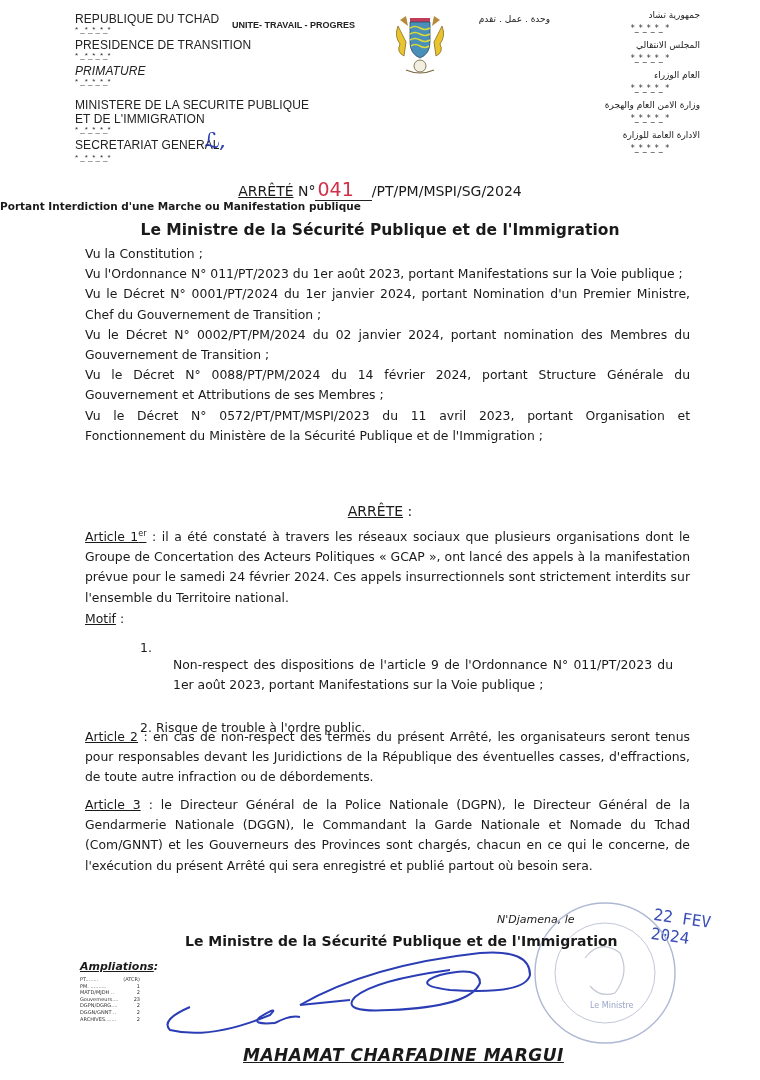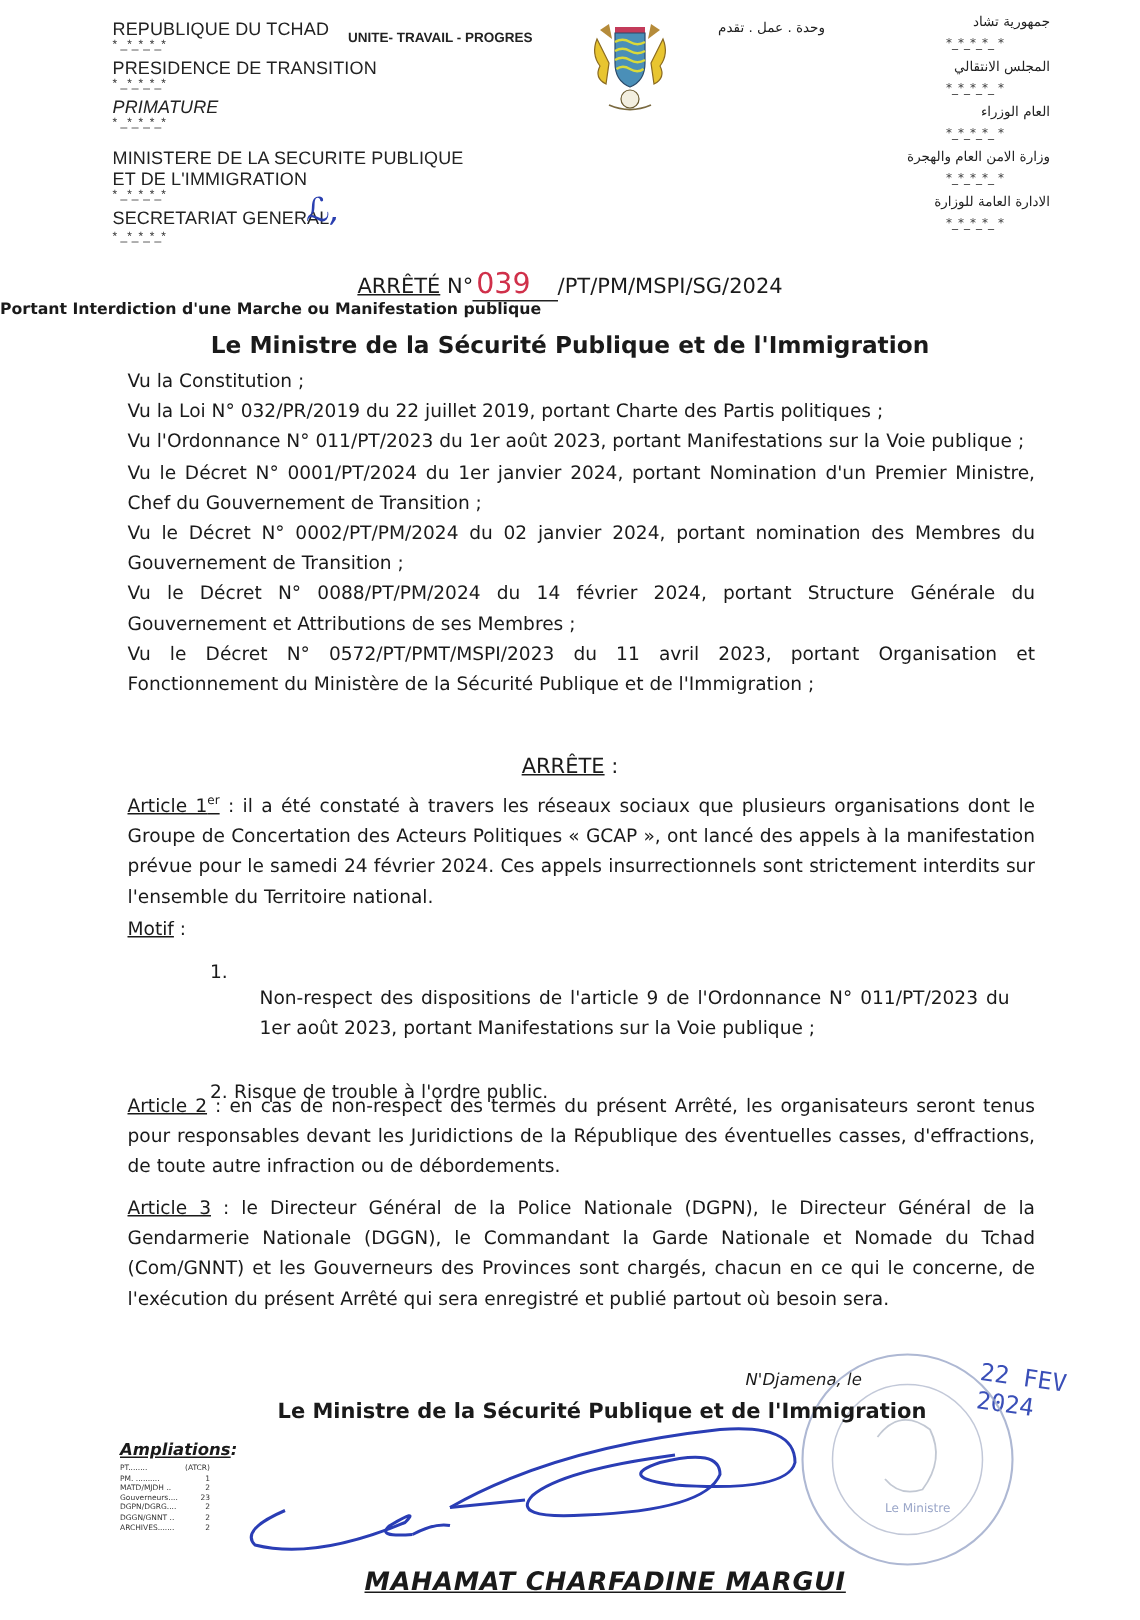--- a/index.html
+++ b/index.html
@@ -69,28 +69,27 @@
 <div class="abs ar-stars" style="left:600px; width:100px; top:54px;">*_*_*_*_ *</div>
 <div class="abs ar" style="left:560px; width:140px; top:70px;">العام الوزراء</div>
 <div class="abs ar-stars" style="left:600px; width:100px; top:84px;">*_*_*_*_ *</div>
 <div class="abs ar" style="left:540px; width:160px; top:100px;">وزارة الامن العام والهجرة</div>
 <div class="abs ar-stars" style="left:600px; width:100px; top:114px;">*_*_*_*_ *</div>
 <div class="abs ar" style="left:540px; width:160px; top:130px;">الادارة العامة للوزارة</div>
 <div class="abs ar-stars" style="left:600px; width:100px; top:144px;">*_*_*_*_ *</div>
 
 <div class="abs title">
   <u>ARRÊTÉ</u>
-  <span>N°</span><span class="num">039</span><span>/PT/PM/MSPI/SG/2024</span>
+  <span>N°</span><span class="num">041</span><span>/PT/PM/MSPI/SG/2024</span>
 </div>
 <div class="abs subtitle">Portant Interdiction d'une Marche ou Manifestation publique</div>
 <div class="abs minister">Le Ministre de la Sécurité Publique et de l'Immigration</div>
 
 <div class="abs body" style="top:244px;">
   <p>Vu la Constitution ;</p>
-  <p>Vu la Loi N° 032/PR/2019 du 22 juillet 2019, portant Charte des Partis politiques ;</p>
   <p>Vu l'Ordonnance N° 011/PT/2023 du 1er août 2023, portant Manifestations sur la Voie publique ;</p>
   <p>Vu le Décret N° 0001/PT/2024 du 1er janvier 2024, portant Nomination d'un Premier Ministre, Chef du Gouvernement de Transition ;</p>
   <p>Vu le Décret N° 0002/PT/PM/2024 du 02 janvier 2024, portant nomination des Membres du Gouvernement de Transition ;</p>
   <p>Vu le Décret N° 0088/PT/PM/2024 du 14 février 2024, portant Structure Générale du Gouvernement et Attributions de ses Membres ;</p>
   <p>Vu le Décret N° 0572/PT/PMT/MSPI/2023 du 11 avril 2023, portant Organisation et Fonctionnement du Ministère de la Sécurité Publique et de l'Immigration ;</p>
 </div>
 
 <div class="abs arrete-head"><span class="u">ARRÊTE</span><span> :</span></div>
 
 <div class="abs body" style="top:527px;">

